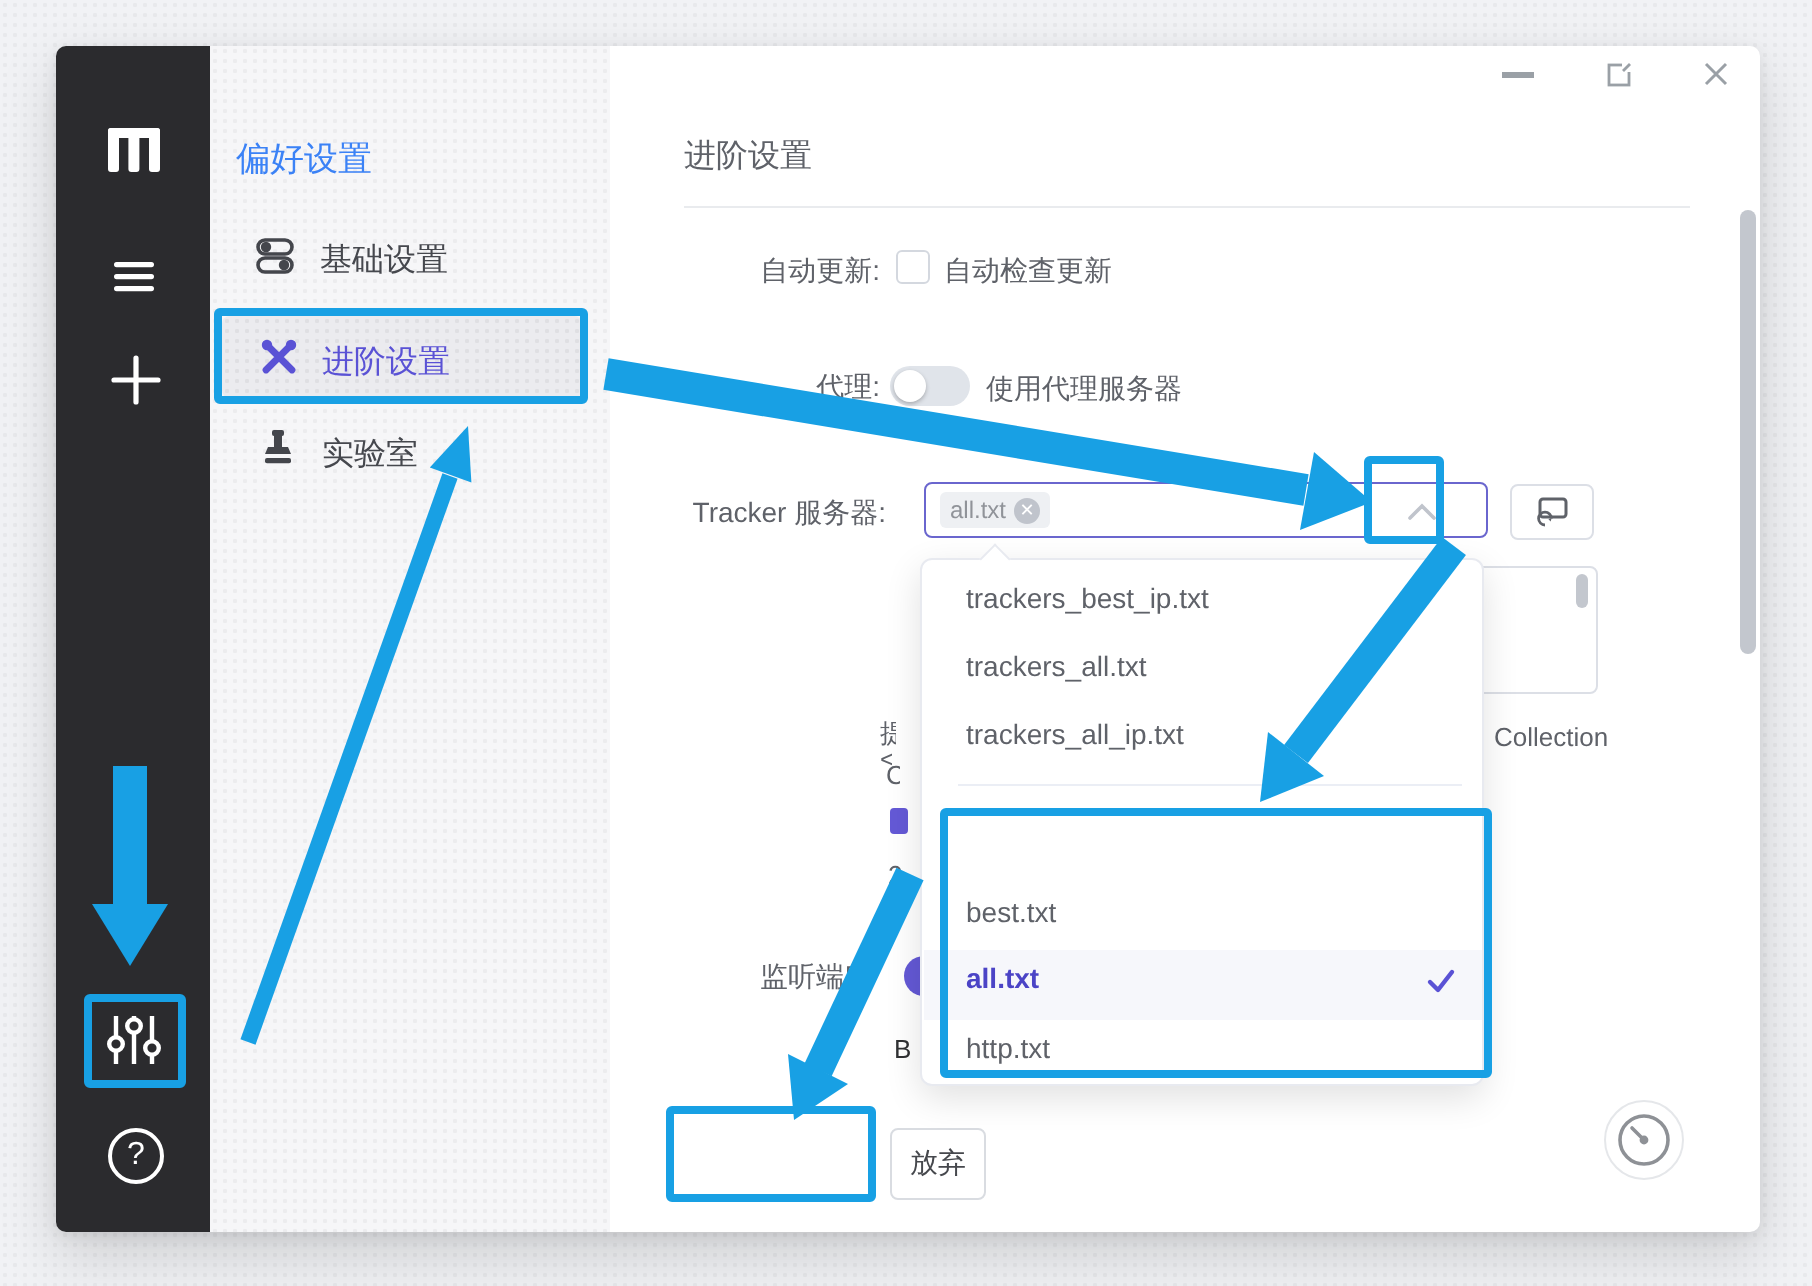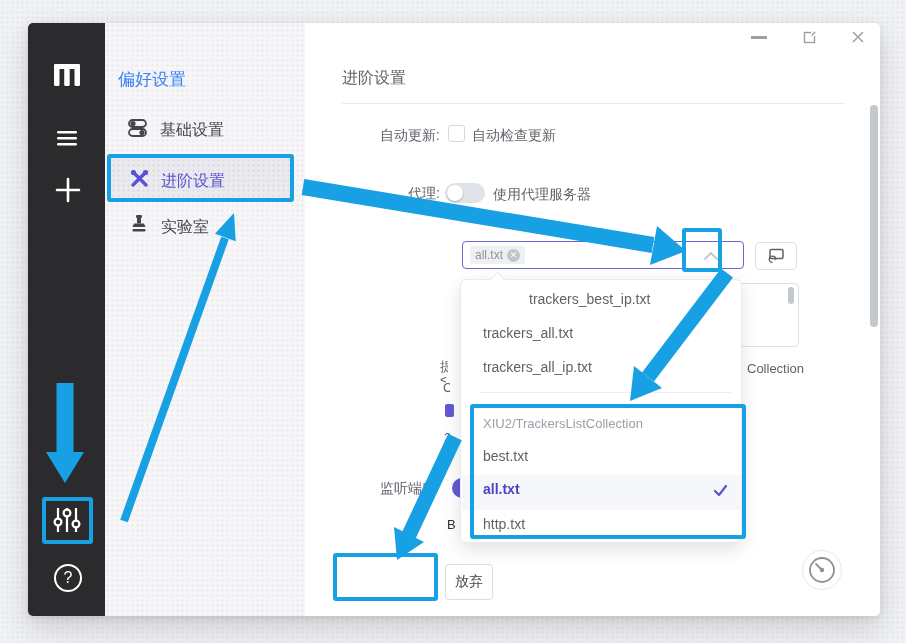--- a/index.html
+++ b/index.html
@@ -143,20 +143,21 @@
     <div class="abs form-label" style="left:312px;top:104px;width:100px;">自动更新:</div>
     <div class="abs checkbox"></div>
     <div class="abs form-text" style="left:444px;top:104px;">自动检查更新</div>
 
     <div class="abs form-label" style="left:312px;top:162px;width:100px;">代理:</div>
     <div class="abs toggle">
         <span class="knob"></span>
       </div>
     <div class="abs form-text" style="left:465px;top:163px;">使用代理服务器</div>
 
+    <div class="abs form-label" style="left:235px;top:225px;width:180px;">Tracker 服务器:</div>
     <div class="abs tk-input">
       <div class="tag">
         <span class="tag-text">all.txt</span>
         <span class="tag-close">✕</span>
       </div>
       <svg style="position:absolute;right:24px;top:9px;" width="16" height="10" viewBox="0 0 16 10">
         <path d="M2 8 L8 2 L14 8" fill="none" stroke="#c0c4cc" stroke-width="1.8" stroke-linecap="round"></path>
       </svg>
     </div>
     <div class="abs refresh-btn">
@@ -176,25 +177,24 @@
     <div class="abs frag" style="left:415px;top:357px;width:7px;">C</div>
     <div class="abs" style="left:417px;top:381px;width:9px;height:13px;background:#6459d6;border-radius:2px;z-index:5;"></div>
     <div class="abs frag" style="left:416px;top:407px;width:8px;">2</div>
     <div class="abs frag" style="left:419px;top:494px;width:8px;color:#303133;">B</div>
 
     <div class="abs form-text" style="left:352px;top:457px;">监听端口</div>
     <div class="abs listen-pill"></div>
 
     <div class="abs caret"></div>
     <div class="abs dropdown">
-      <div class="dd-item" style="top:11px;margin-left:46px;">trackers_best_ip.txt</div>
+      <div class="dd-item" style="top:11px;">trackers_best_ip.txt</div>
       <div class="dd-item" style="top:45px;">trackers_all.txt</div>
       <div class="dd-item" style="top:79px;">trackers_all_ip.txt</div>
       <div class="dd-divider"></div>
-      <div class="dd-group">XIU2/TrackersListCollection</div>
       <div class="dd-item" style="top:168px;">best.txt</div>
       <div class="dd-selrow"></div>
       <div class="dd-item dd-sel" style="top:201px;">all.txt</div>
       <svg style="position:absolute;left:252px;top:204px;" width="15" height="13" viewBox="0 0 15 13">
         <path d="M2 7 L6 11 L13 2" fill="none" stroke="#5a52d5" stroke-width="2.2" stroke-linecap="round" stroke-linejoin="round"></path>
       </svg>
       <div class="dd-item" style="top:236px;text-align:center;">http.txt</div>
     </div>
 
     <div class="abs discard-btn">放弃</div>

